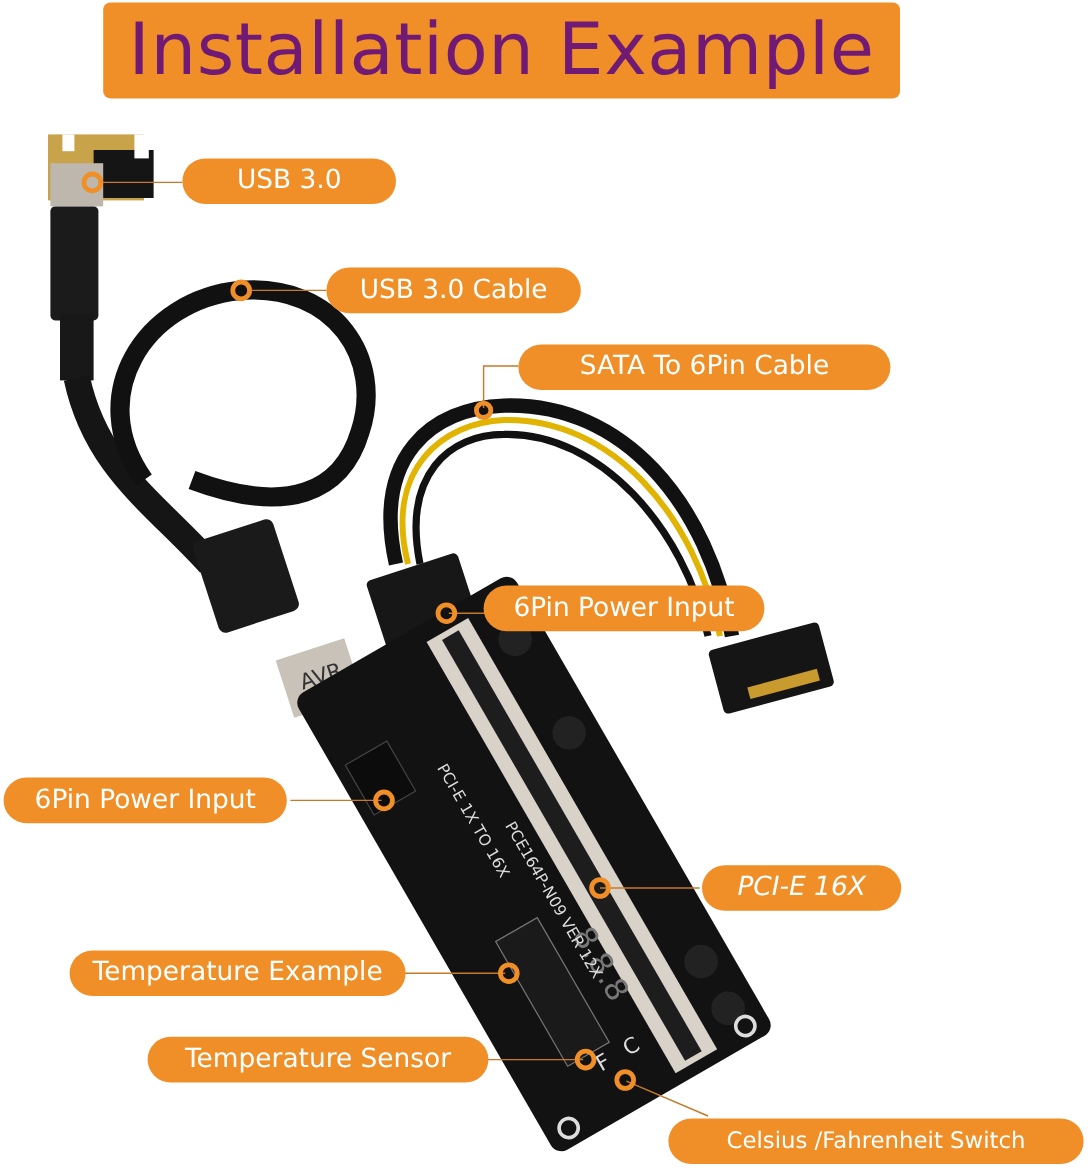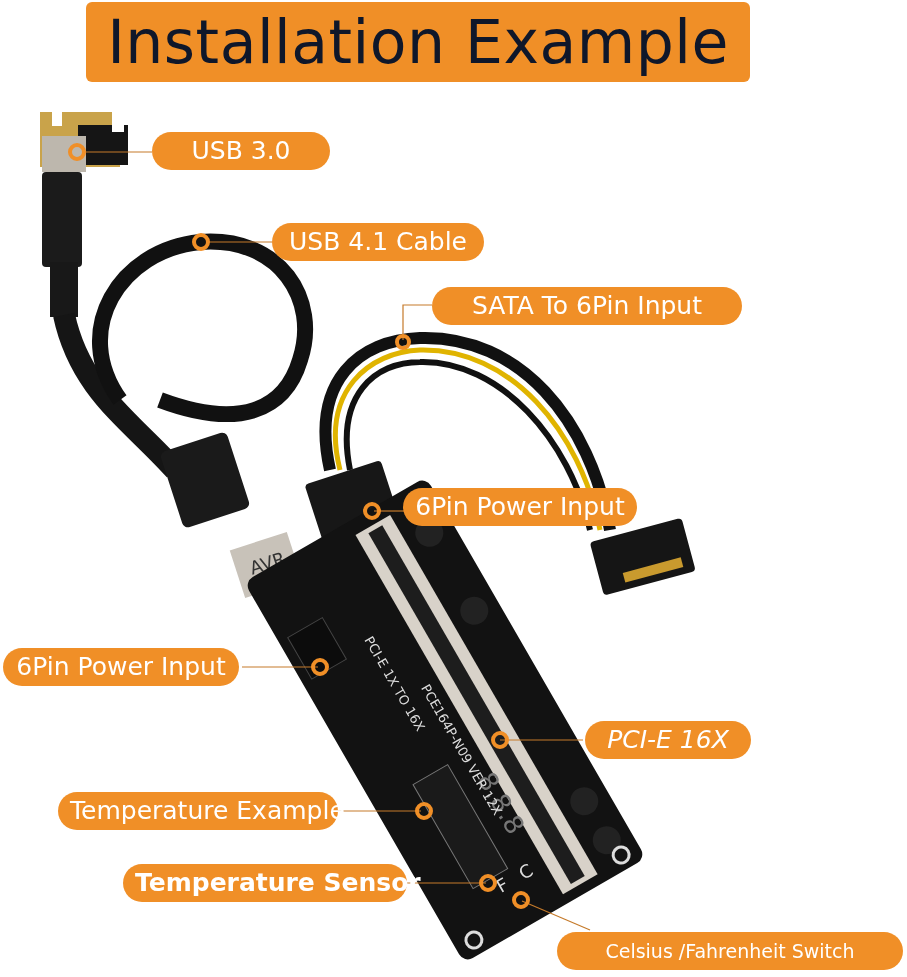--- a/index.html
+++ b/index.html
@@ -1,25 +1,25 @@
 <!DOCTYPE html>
 <html><head>
 <meta charset="utf-8">
 <style>
   html, body { margin: 0; padding: 0; background: #ffffff; }
   body { width: 907px; height: 977px; position: relative; overflow: hidden;
          font-family: "DejaVu Sans", "Liberation Sans", sans-serif; }
   .title {
     position: absolute; left: 86px; top: 2px; width: 664px; height: 80px;
-    background: #f08f27; border-radius: 6px; color: #0f172a;
+    background: #f08f27; border-radius: 6px; color: #701a75;
     font-size: 60px; line-height: 80px; text-align: center; letter-spacing: 0.5px;
   }
   .pill {
     position: absolute; background: #f08f27; color: #fff; border-radius: 20px;
-    height: 38px; line-height: 38px; font-size: 25px; text-align: center;
+    height: 38px; line-height: 38px; font-size: 22px; text-align: center;
     white-space: nowrap; padding: 0 12px; box-sizing: border-box;
   }
   svg.art { position: absolute; left: 0; top: 0; }
 </style>
 </head>
 <body>
 
 <div class="title">Installation Example</div>
 
 <svg class="art" width="907" height="977" viewBox="0 0 907 977">
@@ -95,20 +95,20 @@
     <circle cx="372" cy="511" r="7"></circle>
     <circle cx="320" cy="667" r="7"></circle>
     <circle cx="500" cy="740" r="7"></circle>
     <circle cx="424" cy="811" r="7"></circle>
     <circle cx="488" cy="883" r="7"></circle>
     <circle cx="521" cy="900" r="7"></circle>
   </g>
 </svg>
 
 <div class="pill" style="left:152px; top:132px; width:178px;">USB 3.0</div>
-<div class="pill" style="left:272px; top:223px; width:212px;">USB 4.1 Cable</div>
-<div class="pill" style="left:432px; top:287px; width:310px;">SATA To 6Pin Input</div>
+<div class="pill" style="left:272px; top:223px; width:212px;">USB 3.0 Cable</div>
+<div class="pill" style="left:432px; top:287px; width:310px;">SATA To 6Pin Cable</div>
 <div class="pill" style="left:403px; top:488px; width:234px;">6Pin Power Input</div>
 <div class="pill" style="left:3px; top:648px; width:236px;">6Pin Power Input</div>
 <div class="pill" style="left:585px; top:721px; width:166px;font-style:italic;">PCI-E 16X</div>
 <div class="pill" style="left:58px; top:792px; width:280px;">Temperature Example</div>
-<div class="pill" style="left:123px; top:864px; width:284px;font-weight:bold;">Temperature Sensor</div>
+<div class="pill" style="left:123px; top:864px; width:284px;">Temperature Sensor</div>
 <div class="pill" style="left:557px; top:932px; width:346px; font-size:19px;">Celsius /Fahrenheit Switch</div>
 
 </body></html>

